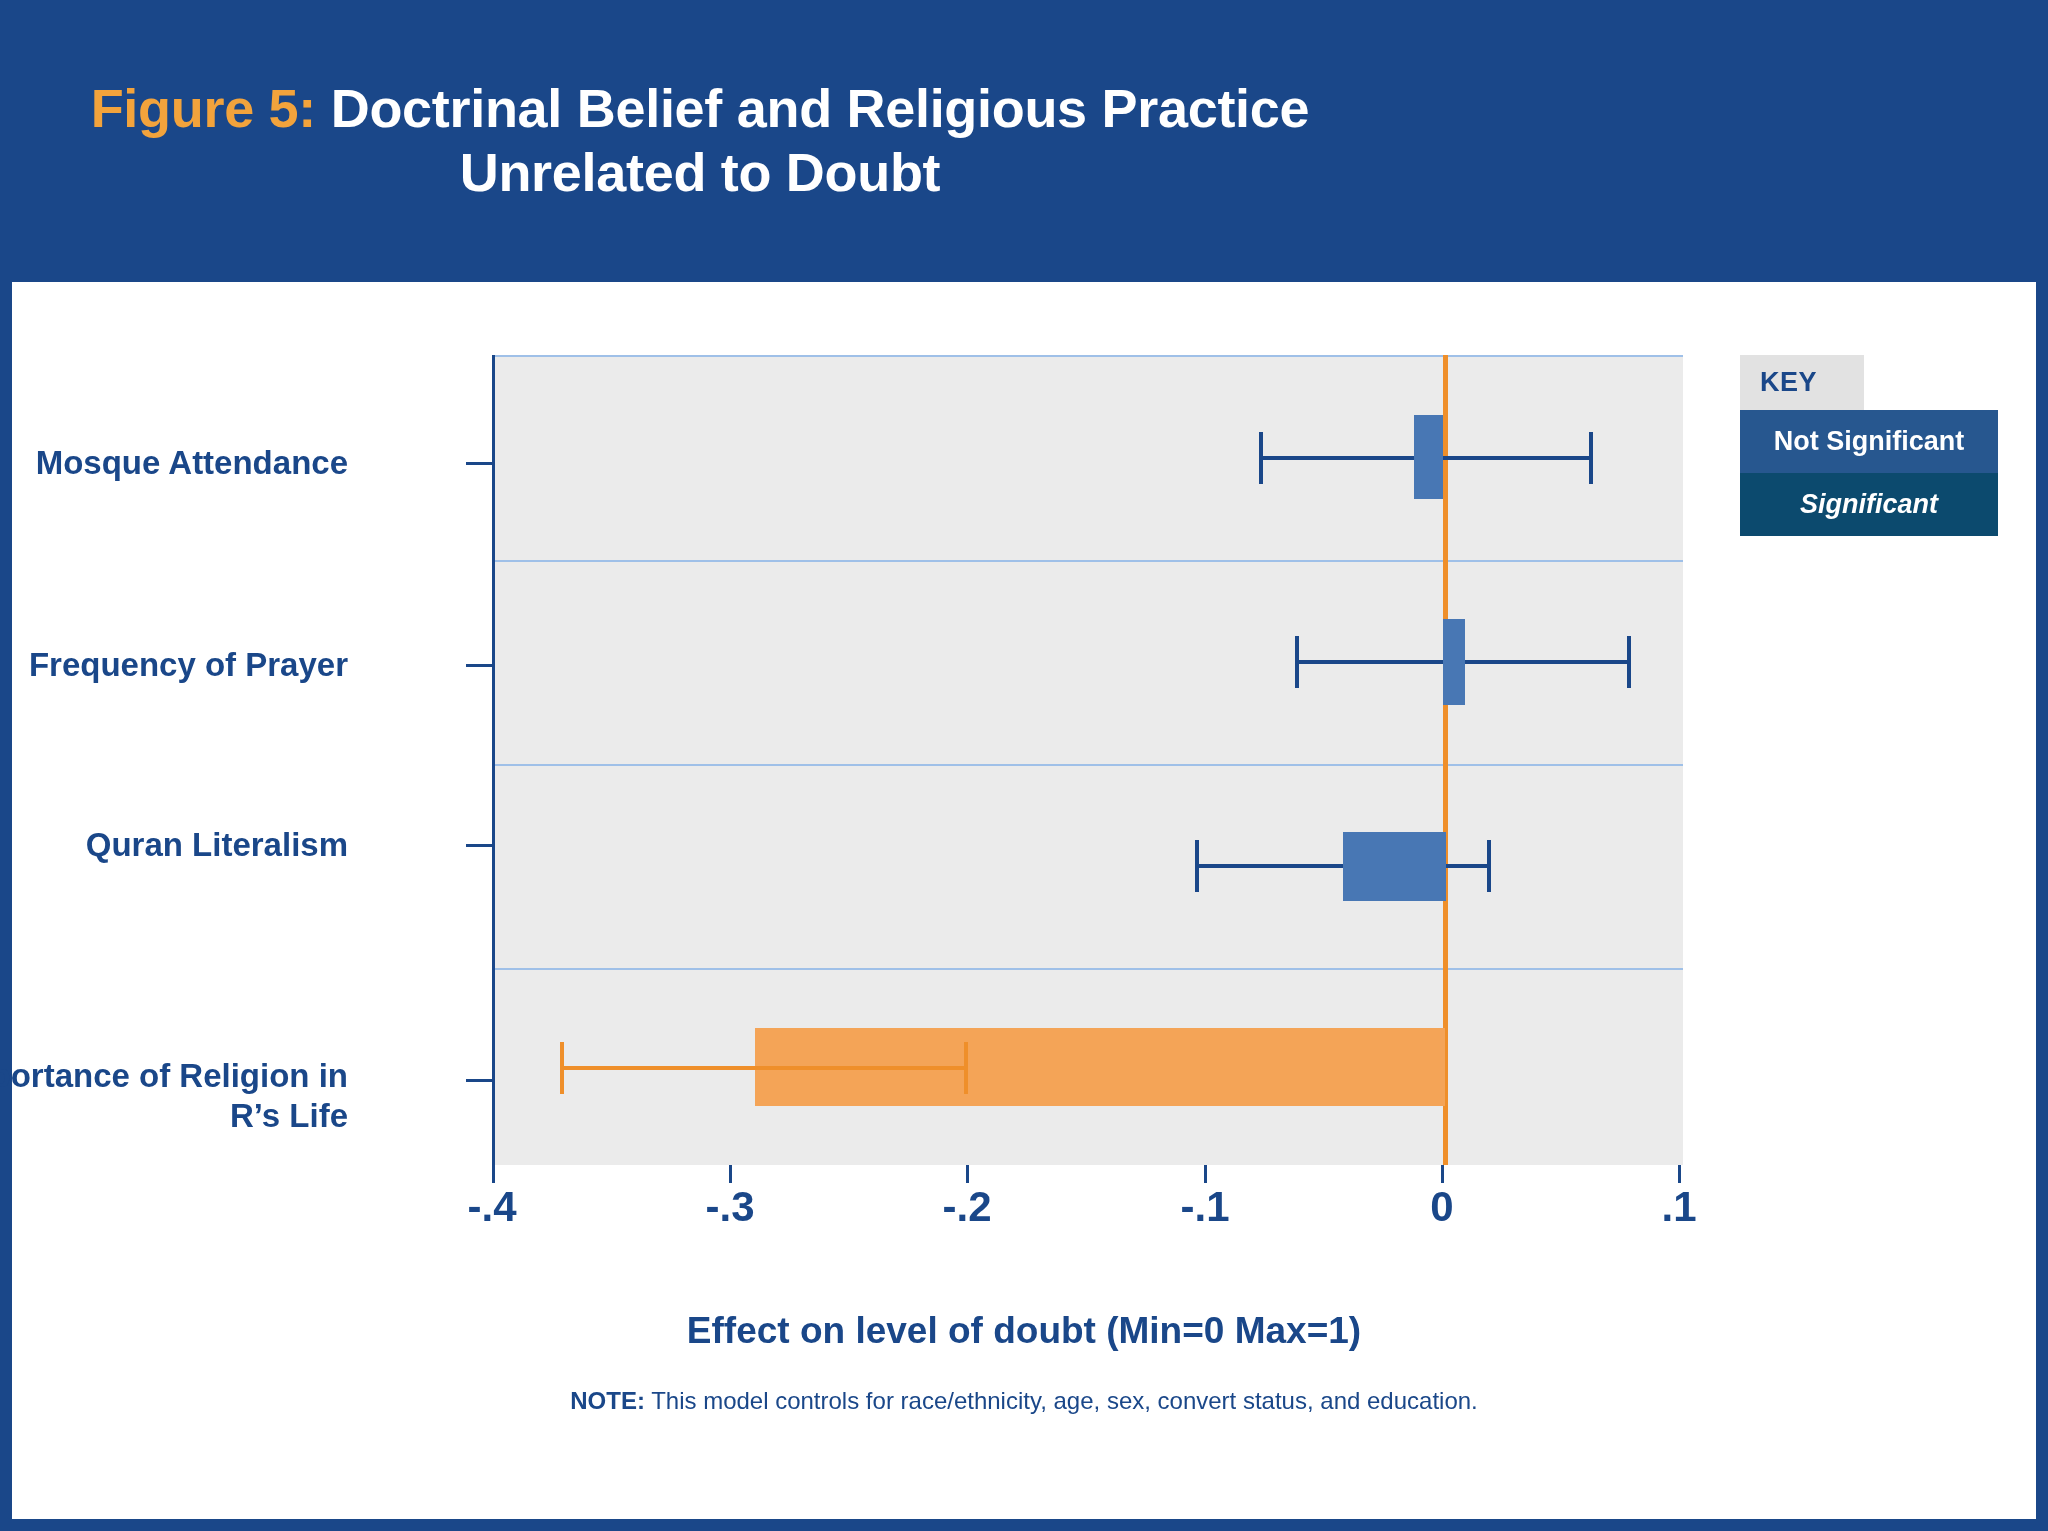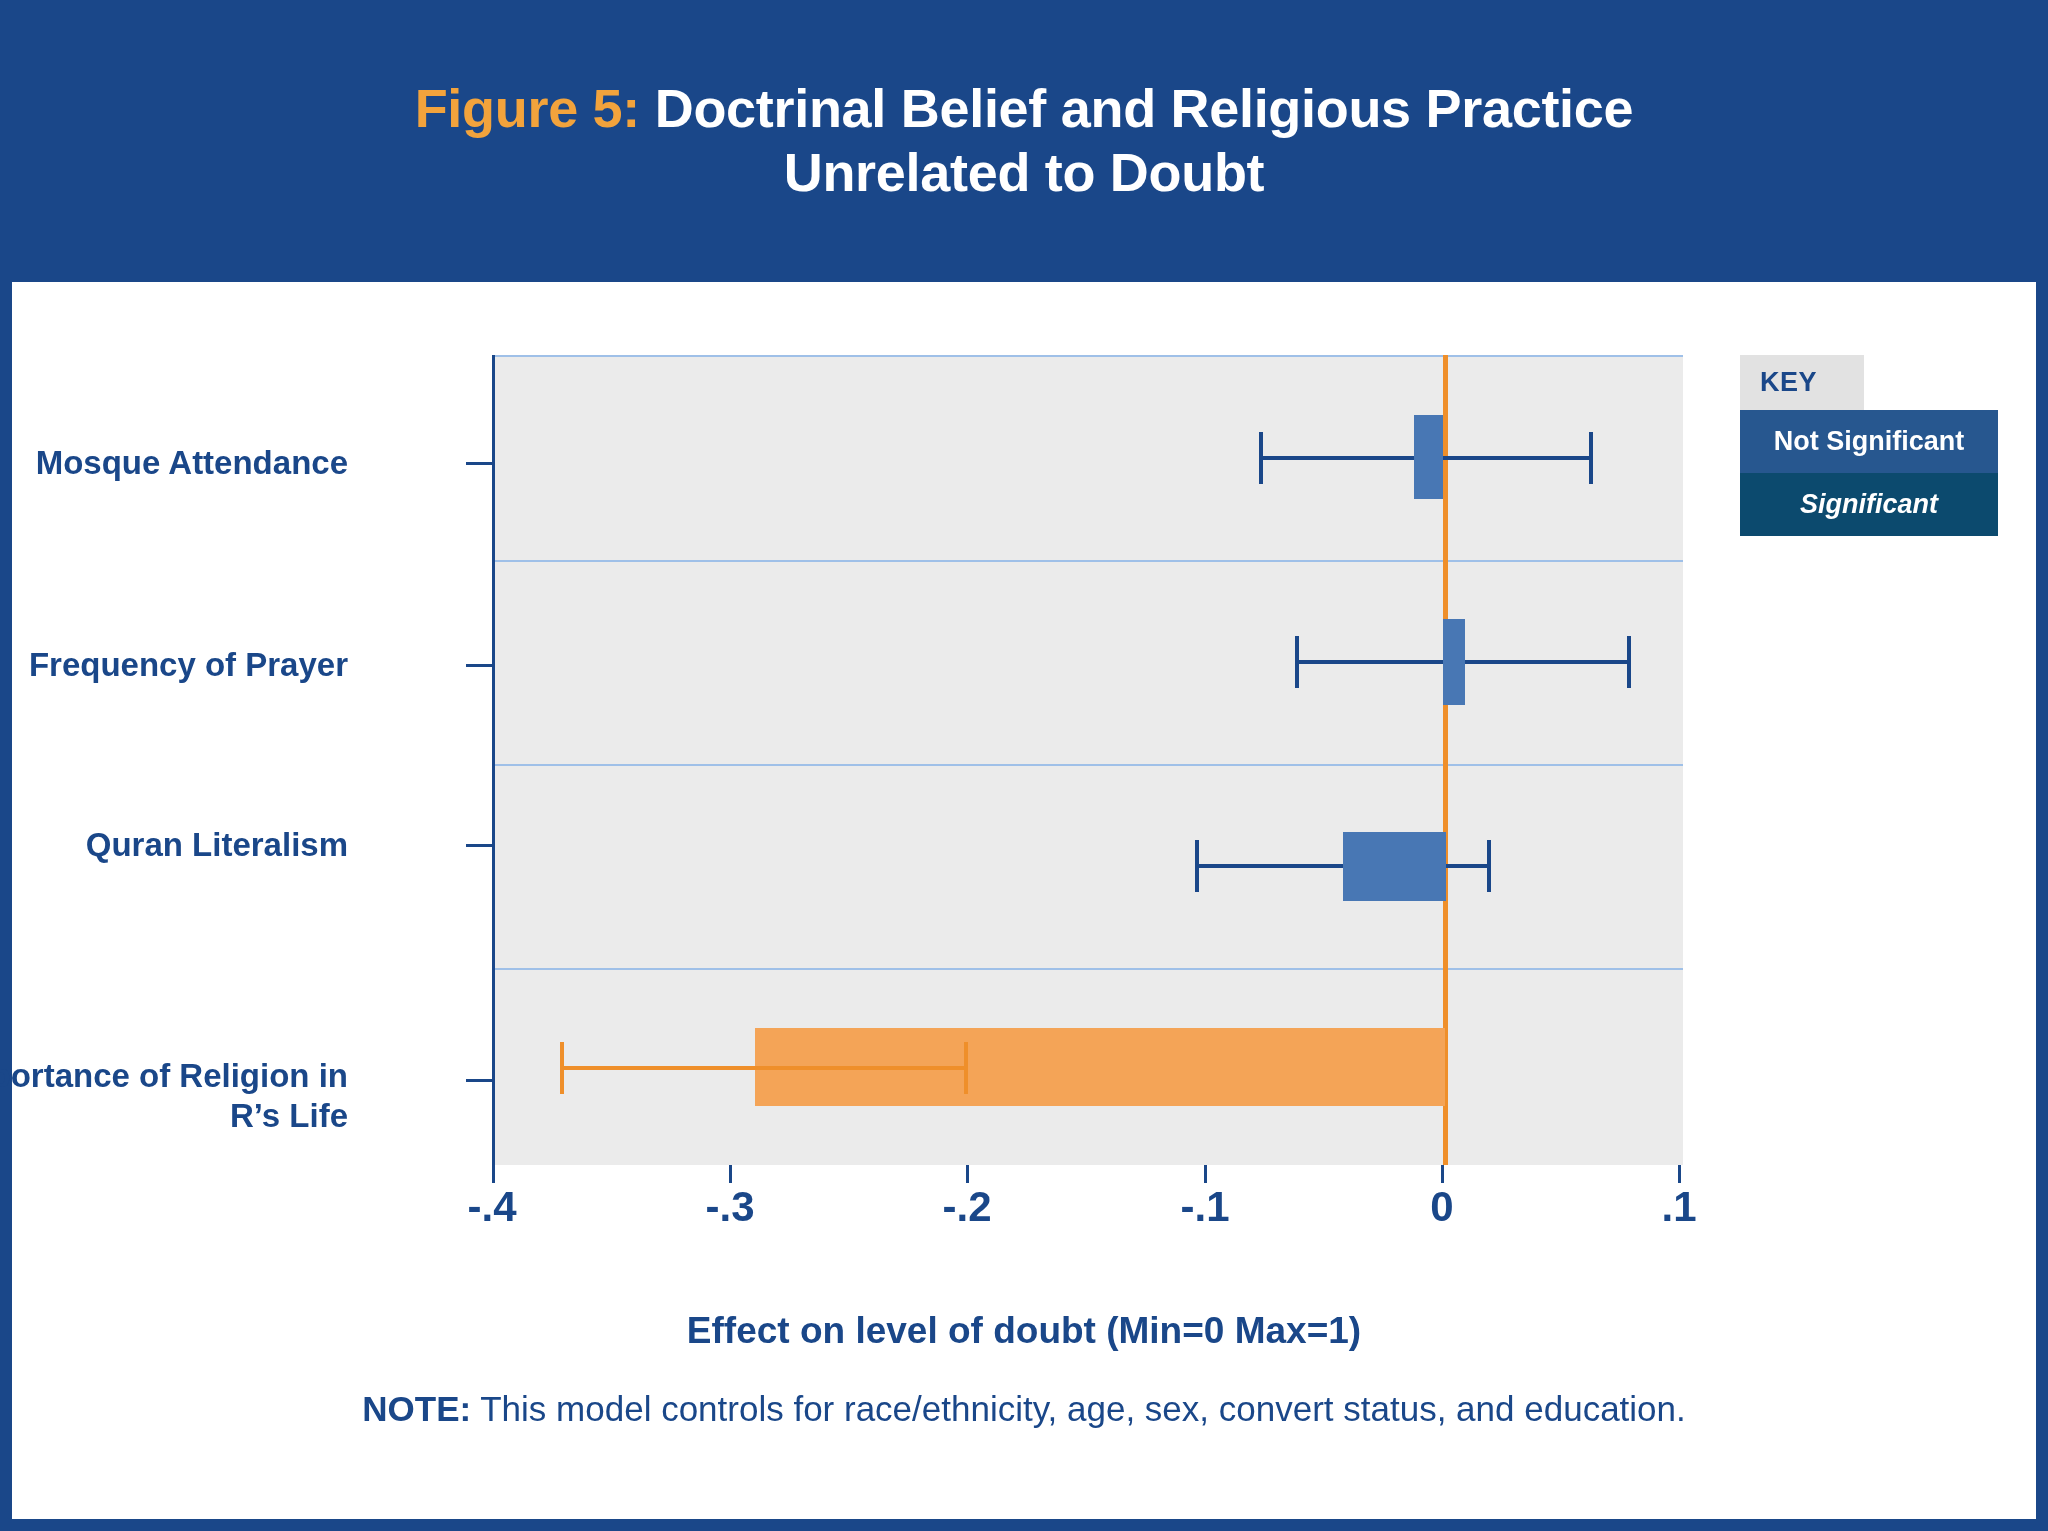--- a/index.html
+++ b/index.html
@@ -22,21 +22,20 @@
   
   .header {
     position: absolute;
     left: 0;
     top: 0;
     width: 2048px;
     height: 282px;
     background: #1a4789;
     display: flex;
     align-items: center;
-    justify-content: center;
     text-align: center;
   }
   .header-title {
     color: #ffffff;
     font-size: 54px;
     font-weight: 600;
     line-height: 1.18;
     letter-spacing: -0.3px;
     max-width: 1400px;
   }
@@ -180,21 +179,21 @@
     font-size: 37px;
     font-weight: 700;
   }
   .note {
     position: absolute;
     top: 1385px;
     left: 0;
     width: 2048px;
     text-align: center;
     color: #1a4789;
-    font-size: 35px;
+    font-size: 24px;
     font-weight: 400;
     line-height: 1.35;
   }
   .note b { font-weight: 700; }
 </style>
 </head>
 <body>
 
 <div class="page">
 

